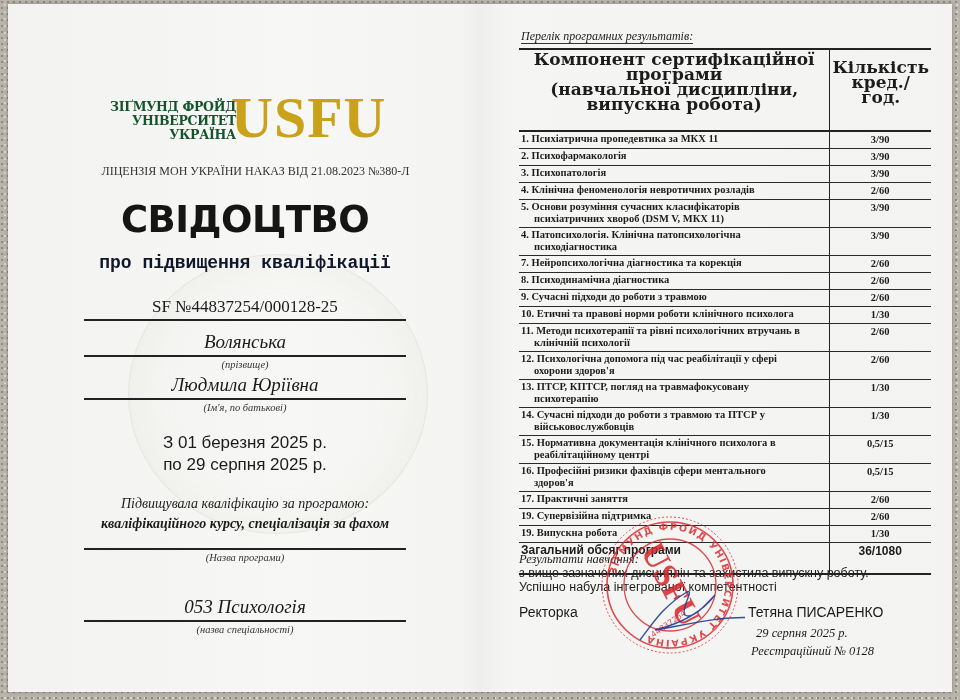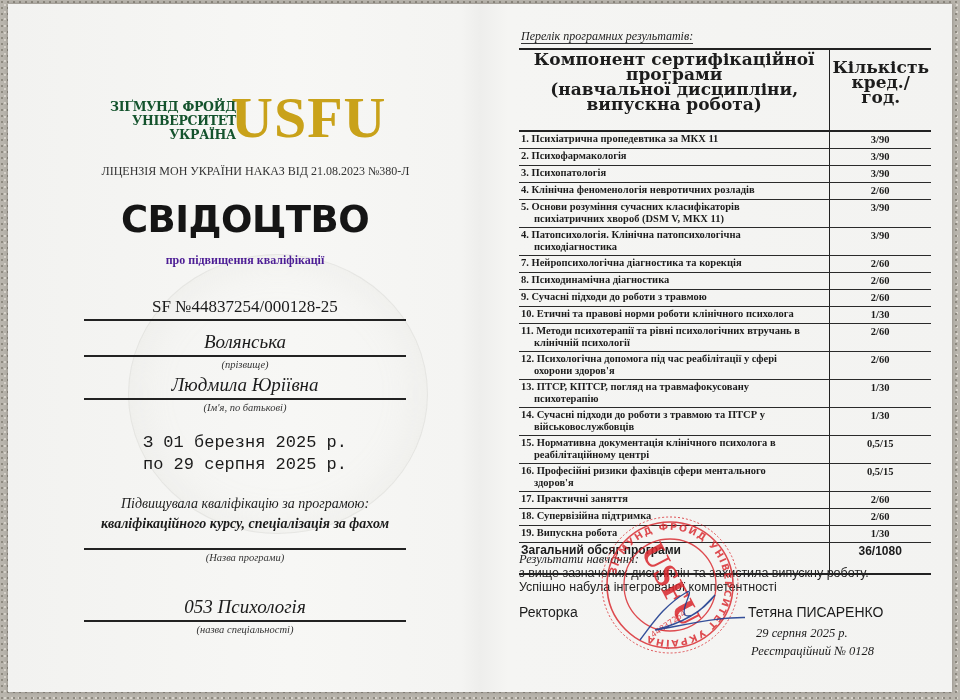--- a/index.html
+++ b/index.html
@@ -46,31 +46,31 @@
     position: absolute; left: 0; top: 164px; width: 345px; text-align: center;
     font-family: "Liberation Serif", serif; font-size: 12px; color: #333; white-space: nowrap; left: 3px;
   }
   .title {
     position: absolute; left: 0; top: 198px; width: 330px;
     font-family: "DejaVu Sans", sans-serif; font-weight: bold; font-size: 37px; letter-spacing: -0.5px;
     color: #151515;
   }
   .subtitle {
     position: absolute; left: 0; top: 253px; width: 330px;
-    font-family: Liberation Serif, serif; font-weight: bold; font-size: 12px; color: #4c1d95;
+    font-family: Liberation Mono, monospace; font-weight: bold; font-size: 18px; color: #0f172a;
   }
   .field { position: absolute; left: 4px; width: 322px; }
   .field .val { text-align: center; font-family: "Liberation Serif", serif; }
   .field .line { height: 1.5px; background: #222; margin-top: 2px; }
   .field .cap { text-align: center; font-family: "Liberation Serif", serif; font-style: italic; font-size: 10.5px; color: #333; margin-top: 2px; }
   .num .val { font-size: 17px; }
   .surname .val, .name .val { font-style: italic; font-size: 19px; font-weight: normal; }
   .dates {
     position: absolute; left: 0; top: 432px; width: 330px; text-align: center;
-    font-family: Liberation Mono, monospace; font-size: 17px; line-height: 22px;
+    font-family: Liberation Sans, sans-serif; font-size: 17px; line-height: 22px;
   }
   .prog-intro {
     position: absolute; left: -6px; top: 494px; width: 342px; text-align: center;
     font-family: "Liberation Serif", serif; font-style: italic; font-size: 14px; line-height: 20px;
   }
   .prog-intro .b { font-weight: bold; }
   .program .val, .spec .val { font-style: italic; font-size: 19px; }
 
   
   .right { position: absolute; left: 519px; top: 0; width: 412px; height: 700px; }
@@ -247,21 +247,21 @@
         </tr>
         <tr class="two">
           <td><span>16. Професійні ризики фахівців сфери ментального</span><span class="cont">здоров'я</span></td>
           <td class="c2">0,5/15</td>
         </tr>
         <tr class="one">
           <td><span>17. Практичні заняття</span></td>
           <td class="c2">2/60</td>
         </tr>
         <tr class="one">
-          <td><span>18. Супервізійна підтримка</span></td>
+          <td><span>19. Супервізійна підтримка</span></td>
           <td class="c2">2/60</td>
         </tr>
         <tr class="one">
           <td><span>19. Випускна робота</span></td>
           <td class="c2">1/30</td>
         </tr>
         <tr class="total">
           <td>Загальний обсяг програми</td>
           <td class="c2">36/1080</td>
         </tr>

